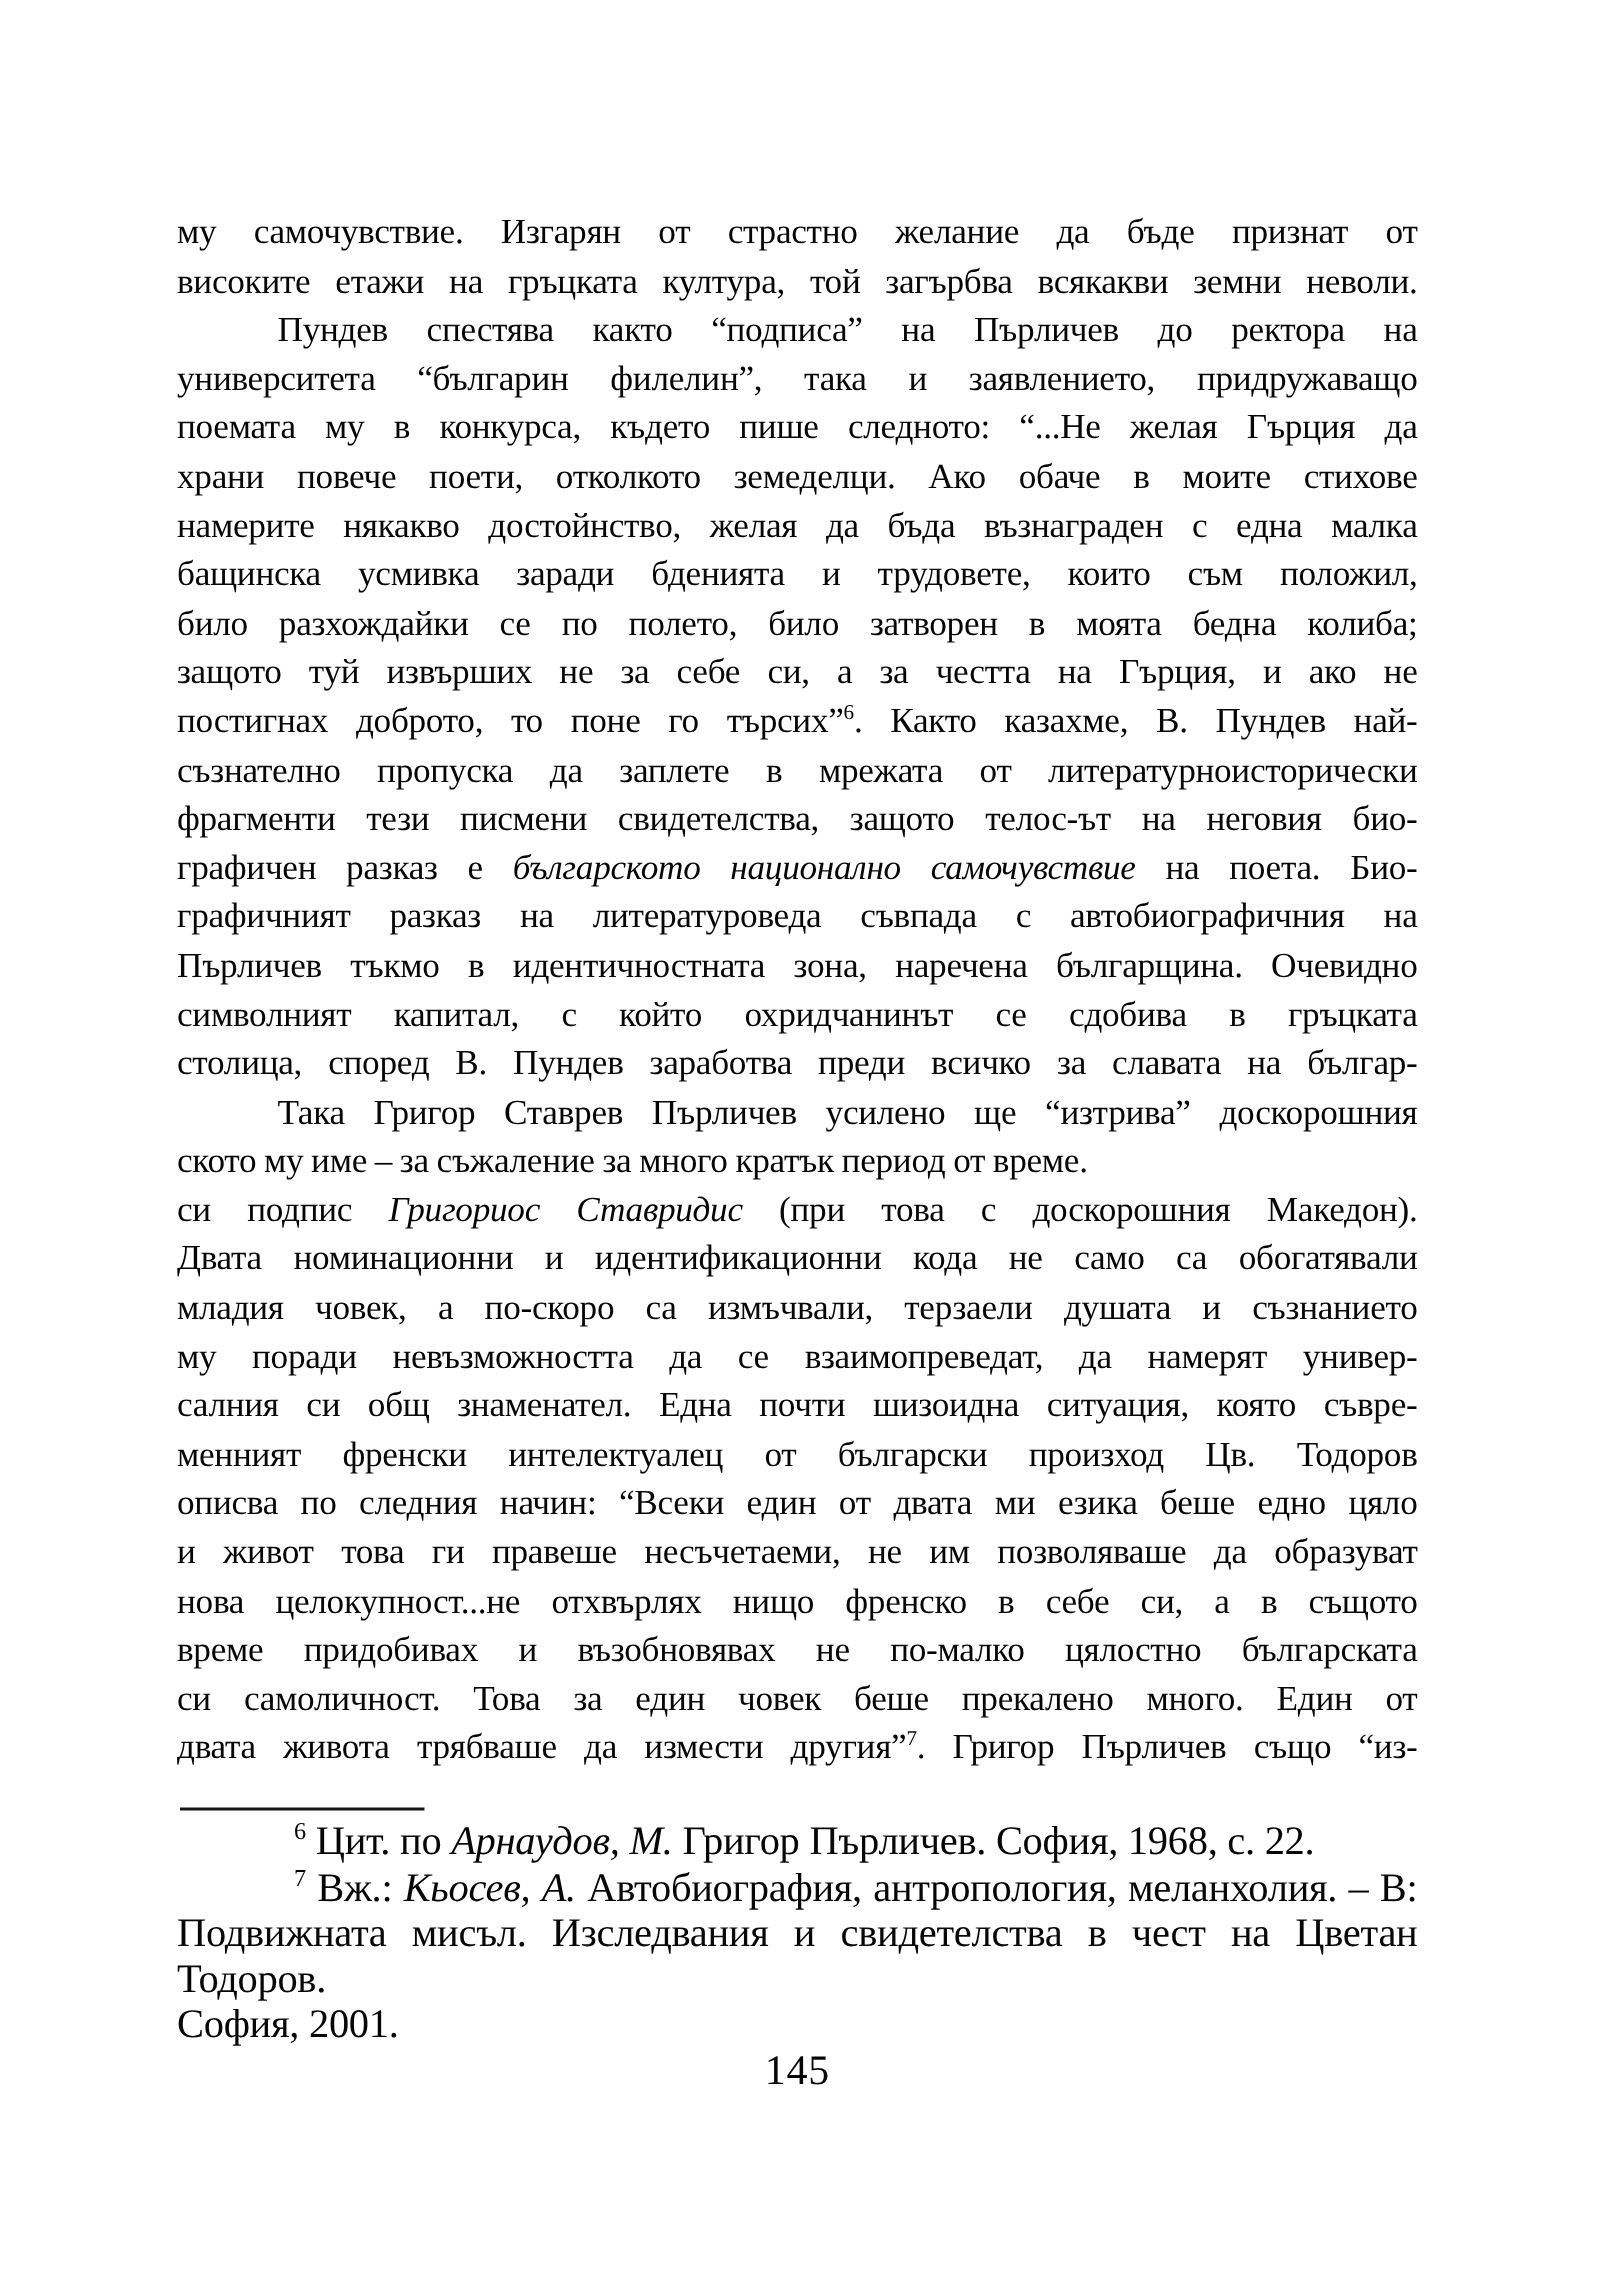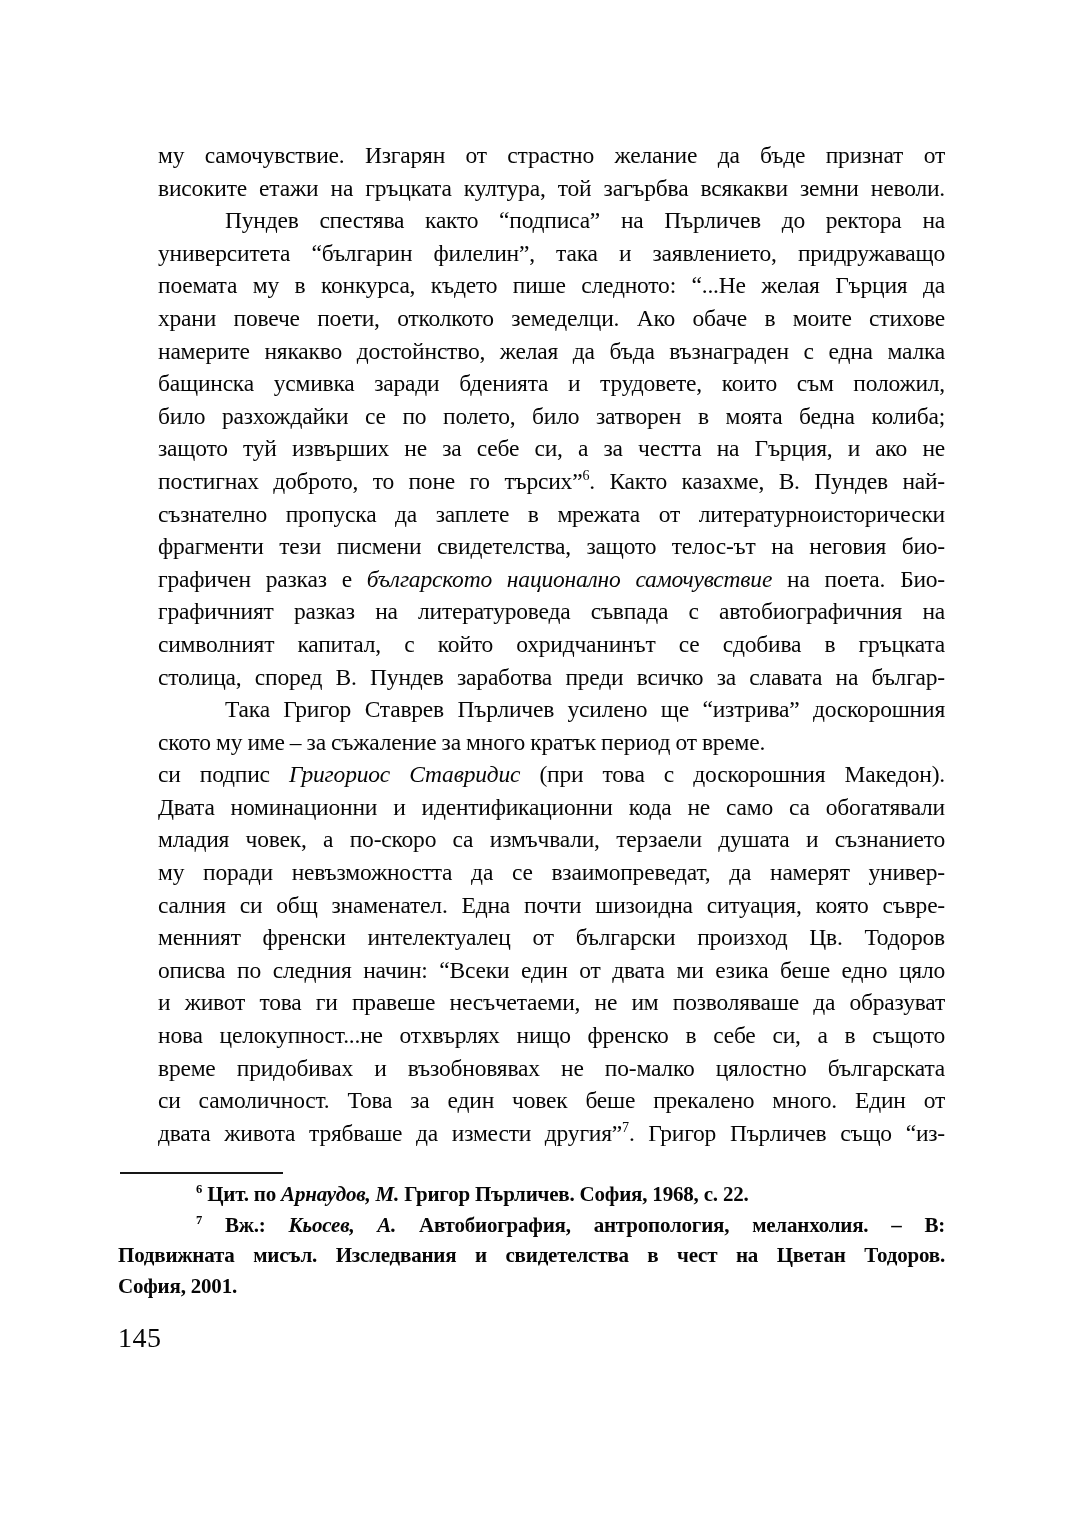--- a/index.html
+++ b/index.html
@@ -18,42 +18,39 @@
     top: 139px;
     width: 827px;
   }
   .body-lines .line {
     font-size: 23.5px;
     line-height: 32.6px;
     letter-spacing: -0.2px;
     word-spacing: -0.5px;
     text-align: justify;
     white-space: normal;
-    margin-left: 40px;
   }
   .line { text-align: justify; }
   .line.fill { text-align-last: justify; }
   .body-lines .line.indent { text-indent: 67px; }
   .fn-rule {
     border: none;
     border-top: 2px solid #161616;
     width: 163px;
     margin: 23px 0 5px 2px;
   }
   .footnotes .line {
-    font-size: 21px;
+    font-size: 27px;
     line-height: 30.5px;
     letter-spacing: -0.2px;
     text-align: justify;
-    font-weight: bold;
   }
   .footnotes .line.indent { text-indent: 78px; }
   .page-number {
-    margin-top: 21px;
-    text-align: left;
+    text-align: center;
     font-size: 28px;
     letter-spacing: 0.5px;
   }
   sup {
     font-size: 0.6em;
     line-height: 0;
     vertical-align: super;
   }
   i { font-style: italic; }
 </style>
@@ -71,20 +68,21 @@
         <div class="line fill"><span>храни повече поети, отколкото земеделци. Ако обаче в моите стихове</span></div>
         <div class="line fill"><span>намерите някакво достойнство, желая да бъда възнаграден с една малка</span></div>
         <div class="line fill"><span>бащинска усмивка заради бденията и трудовете, които съм положил,</span></div>
         <div class="line fill"><span>било разхождайки се по полето, било затворен в моята бедна колиба;</span></div>
         <div class="line fill"><span>защото туй извърших не за себе си, а за честта на Гърция, и ако не</span></div>
         <div class="line fill"><span>постигнах доброто, то поне го търсих”</span><sup>6</sup><span>. Както казахме, В. Пундев най-</span></div>
         <div class="line fill"><span>съзнателно пропуска да заплете в мрежата от литературноисторически</span></div>
         <div class="line fill"><span>фрагменти тези писмени свидетелства, защото телос-ът на неговия био-</span></div>
         <div class="line fill"><span>графичен разказ е </span><i>българското национално самочувствие</i><span> на поета. Био-</span></div>
         <div class="line fill"><span>графичният разказ на литературоведа съвпада с автобиографичния на</span></div>
+        <div class="line fill"><span>Пърличев тъкмо в идентичностната зона, наречена българщина. Очевидно</span></div>
         <div class="line fill"><span>символният капитал, с който охридчанинът се сдобива в гръцката</span></div>
         <div class="line fill"><span>столица, според В. Пундев заработва преди всичко за славата на българ-</span></div>
         <div class="line fill indent"><span>Така Григор Ставрев Пърличев усилено ще “изтрива” доскорошния</span></div>
         <div class="line"><span>ското му име – за съжаление за много кратък период от време.</span></div>
         <div class="line fill"><span>си подпис </span><i>Григориос Ставридис</i><span> (при това с доскорошния Македон).</span></div>
         <div class="line fill"><span>Двата номинационни и идентификационни кода не само са обогатявали</span></div>
         <div class="line fill"><span>младия човек, а по-скоро са измъчвали, терзаели душата и съзнанието</span></div>
         <div class="line fill"><span>му поради невъзможността да се взаимопреведат, да намерят универ-</span></div>
         <div class="line fill"><span>салния си общ знаменател. Една почти шизоидна ситуация, която съвре-</span></div>
         <div class="line fill"><span>менният френски интелектуалец от български произход Цв. Тодоров</span></div>

